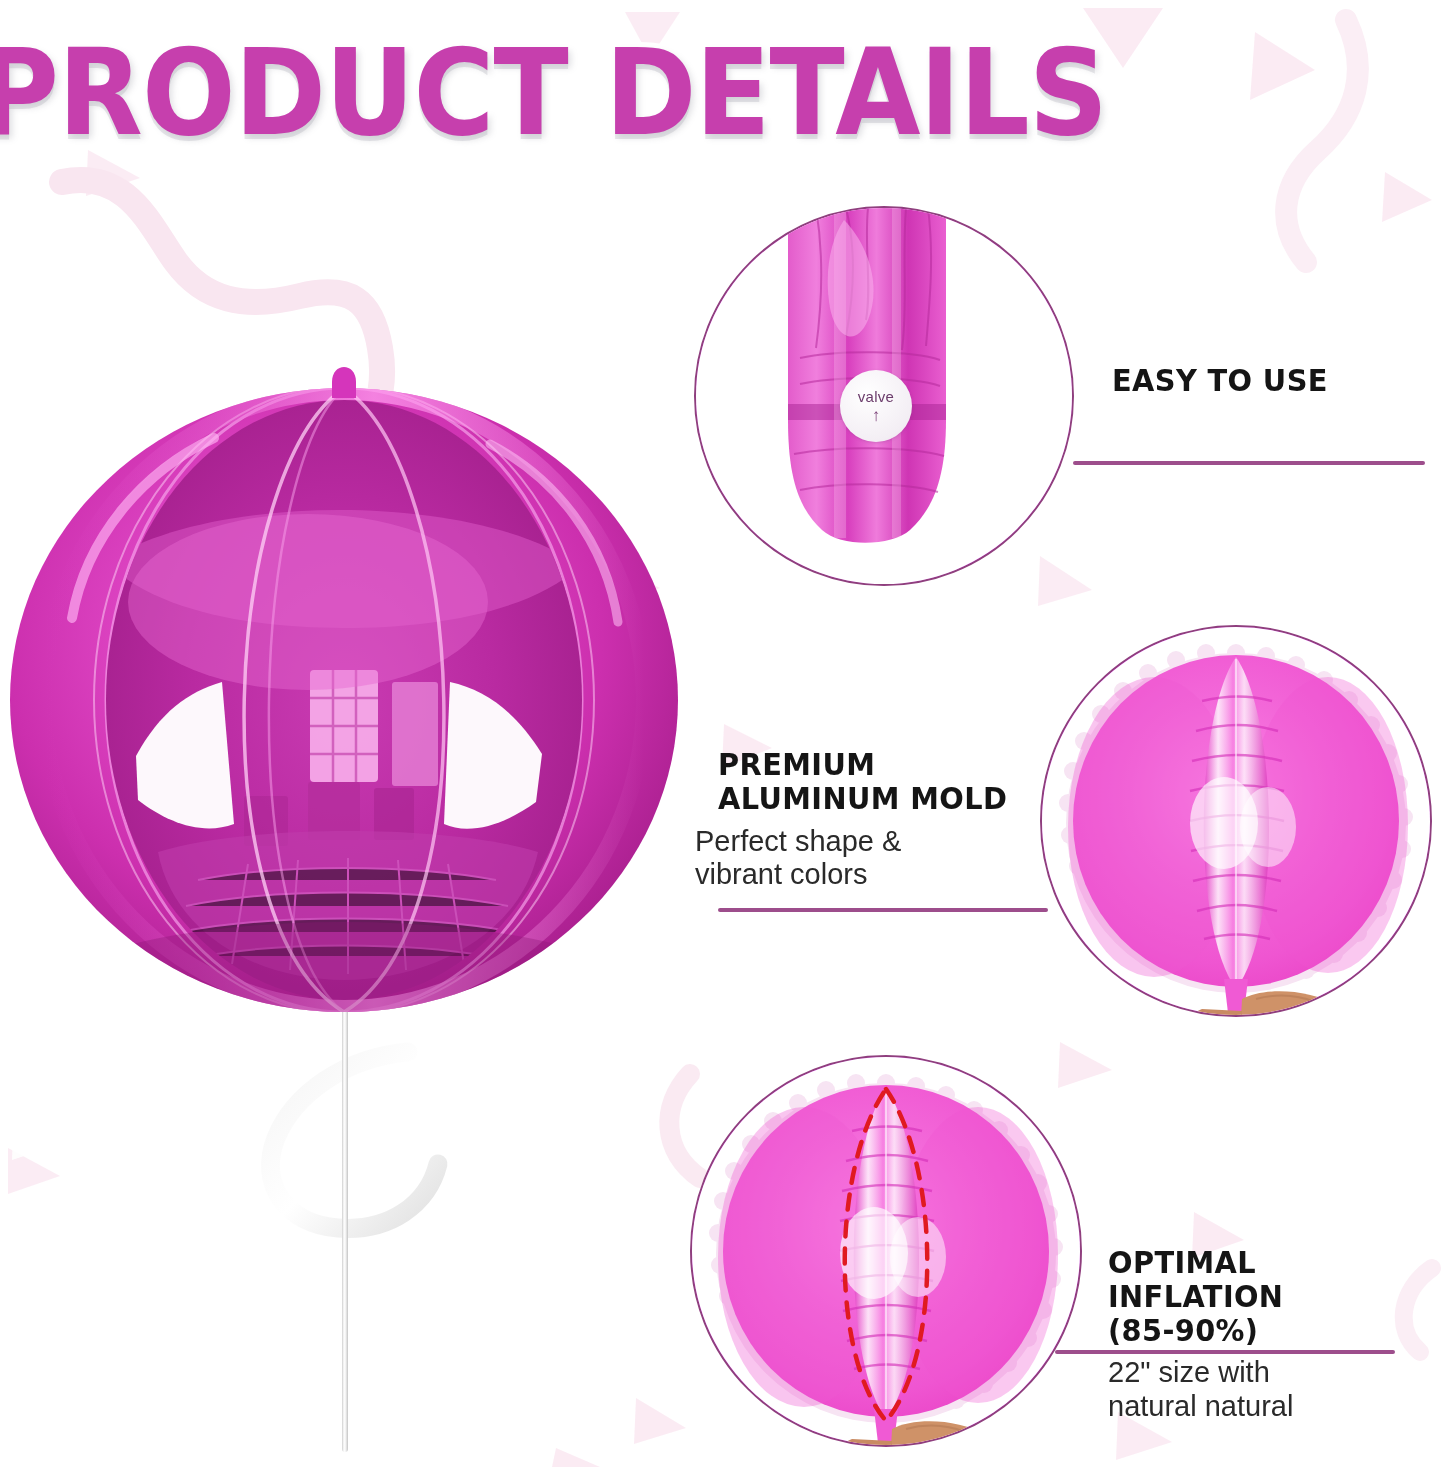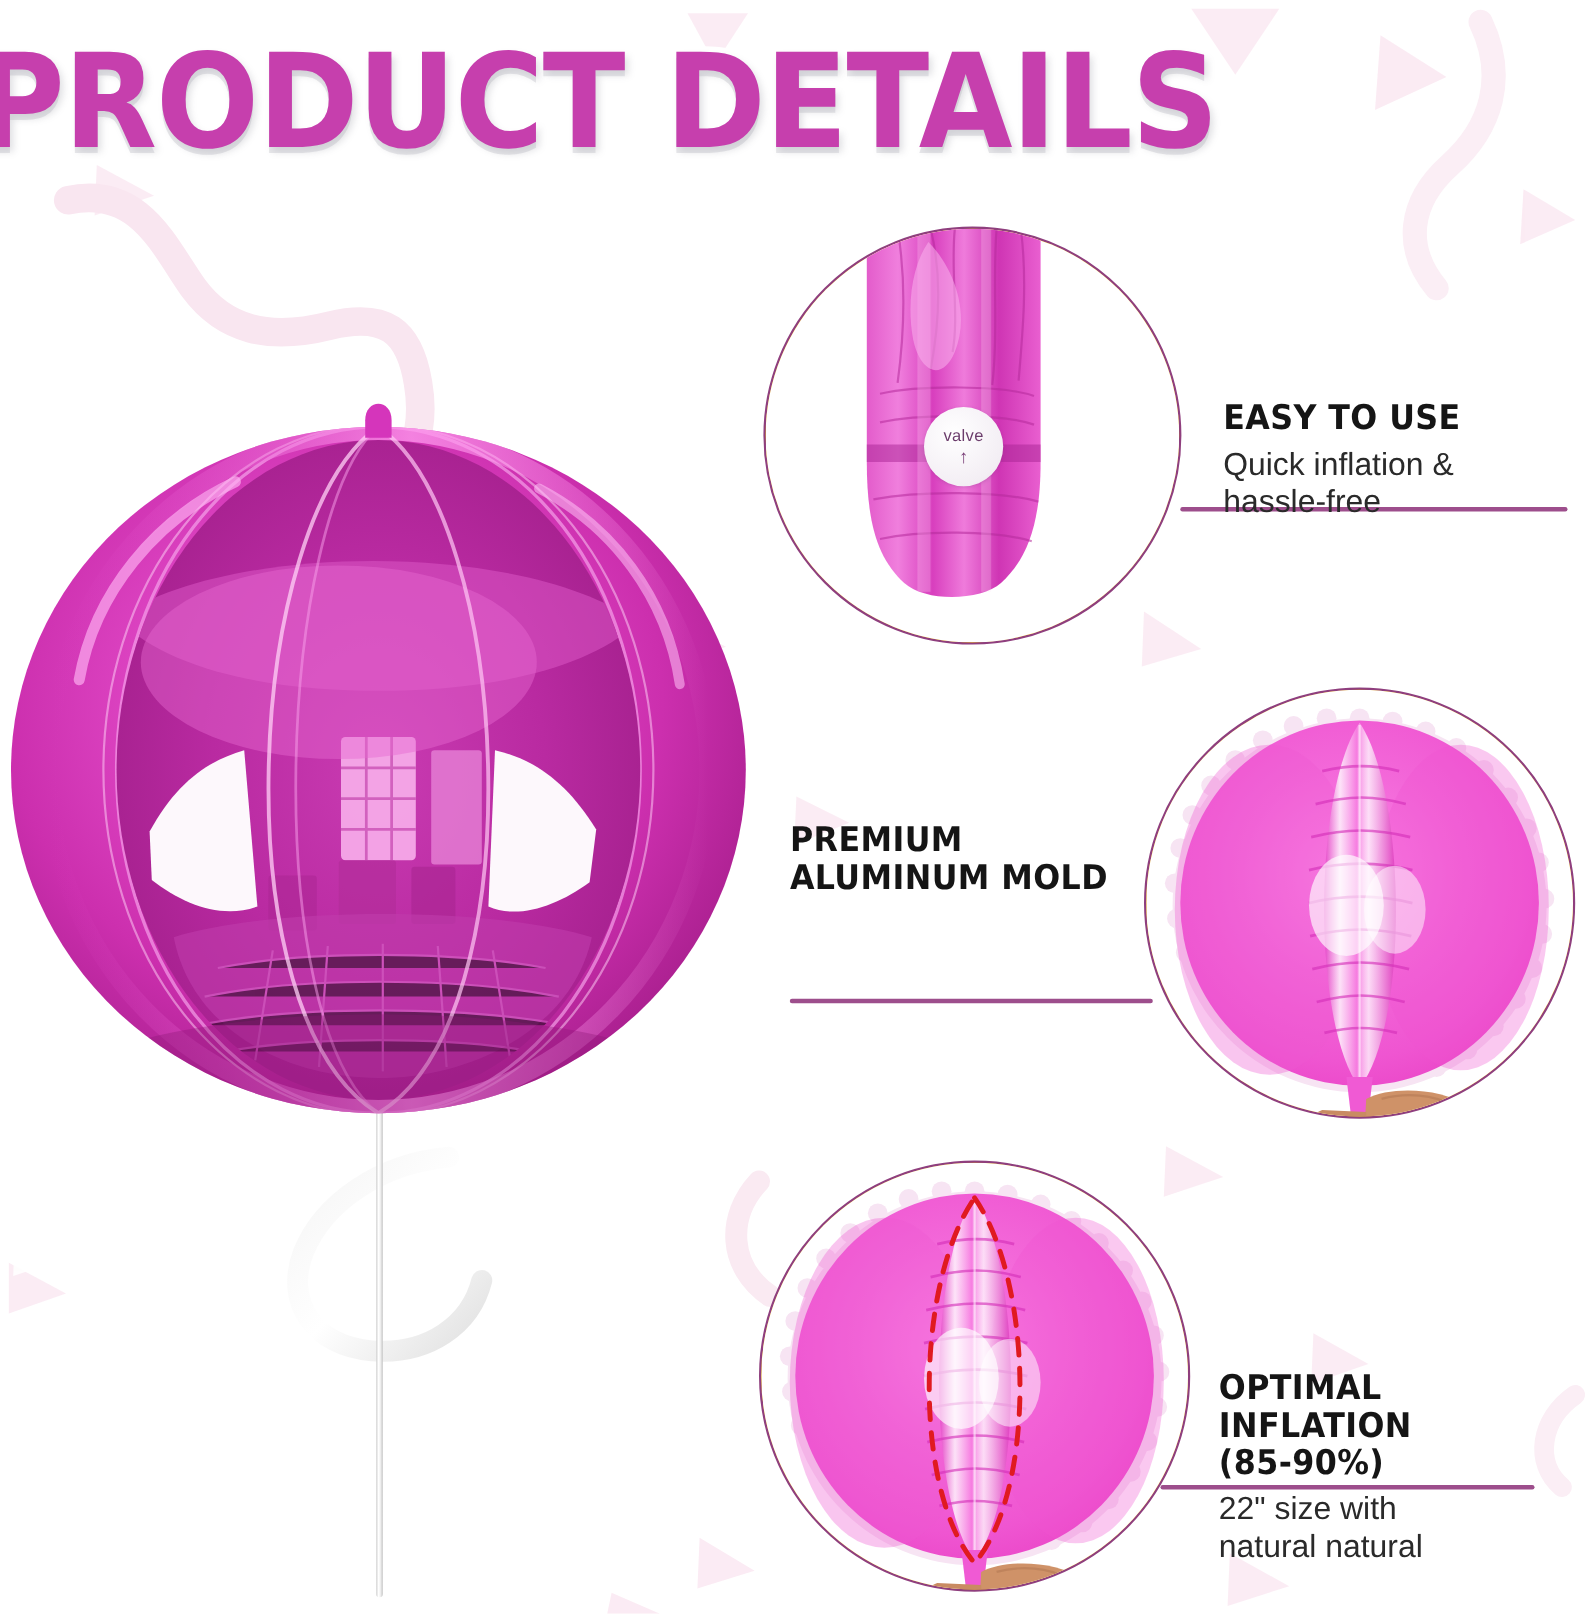--- a/index.html
+++ b/index.html
@@ -65,21 +65,21 @@
     color:#2a2a2a;
     font-weight:400;
   }
 
   .rule { position:absolute; height:4px; background:#9d4e8c; border-radius:2px; }
 
   .callout-circle {
     position:absolute; border-radius:50%;
     border:2.5px solid #8f3f7e;
     overflow:hidden;
-    background:#eab308;
+    background:#d946ef;
     z-index:4;
   }
 
   .valve-sticker {
     position:absolute; border-radius:50%;
     background:radial-gradient(circle at 38% 34%, #ffffff, #f3eef4 72%, #e6dde8);
     display:flex; flex-direction:column;
     align-items:center; justify-content:center;
     box-shadow:0 1px 3px rgba(120,60,120,.25);
   }
@@ -291,24 +291,20 @@
   </svg>
 
   <div class="valve-sticker" style="left:144px; top:162px; width:72px; height:72px;">
     <span class="vtxt">valve</span>
     <span class="varrow">↑</span>
   </div>
 </div>
 
 <div class="feature-text" style="position:absolute; left:1112px; top:364px; width:330px; z-index:6;">
   <h3>EASY TO USE</h3>
-  <p>
-    <span>Quick inflation &amp;</span><br>
-    <span>hassle-free</span>
-  </p>
 </div>
 <div class="rule" style="left:1073px; top:461px; width:352px;"></div>
 
 <div class="callout-circle" style="left:1040px; top:625px; width:392px; height:392px;">
   <svg width="388" height="388" viewBox="0 0 388 388">
     <defs>
       <radialGradient id="flatBody2" cx="46%" cy="42%" r="68%">
         <stop offset="0%" stop-color="#fb86e6"></stop>
         <stop offset="42%" stop-color="#f368d9"></stop>
         <stop offset="75%" stop-color="#ef55d1"></stop>
@@ -392,20 +388,24 @@
       <path d="M214,372 C236,366 262,368 278,378" fill="none" stroke="#b87d57" stroke-width="2" opacity=".7"></path>
     </g>
   </svg>
 </div>
 
 <div class="feature-text right" style="position:absolute; right:420px; top:748px; width:330px; text-align:left; z-index:6;">
   <h3>
     <span>PREMIUM</span><br>
     <span>ALUMINUM MOLD</span>
   </h3>
+  <p>
+    <span>Perfect shape &amp;</span><br>
+    <span>vibrant colors</span>
+  </p>
 </div>
 <div class="rule" style="left:718px; top:908px; width:330px;"></div>
 
 <div class="callout-circle" style="left:690px; top:1055px; width:392px; height:392px;">
   <svg width="388" height="388" viewBox="0 0 388 388">
     <defs>
       <radialGradient id="flatBody3" cx="46%" cy="42%" r="68%">
         <stop offset="0%" stop-color="#fb86e6"></stop>
         <stop offset="42%" stop-color="#f368d9"></stop>
         <stop offset="75%" stop-color="#ef55d1"></stop>

